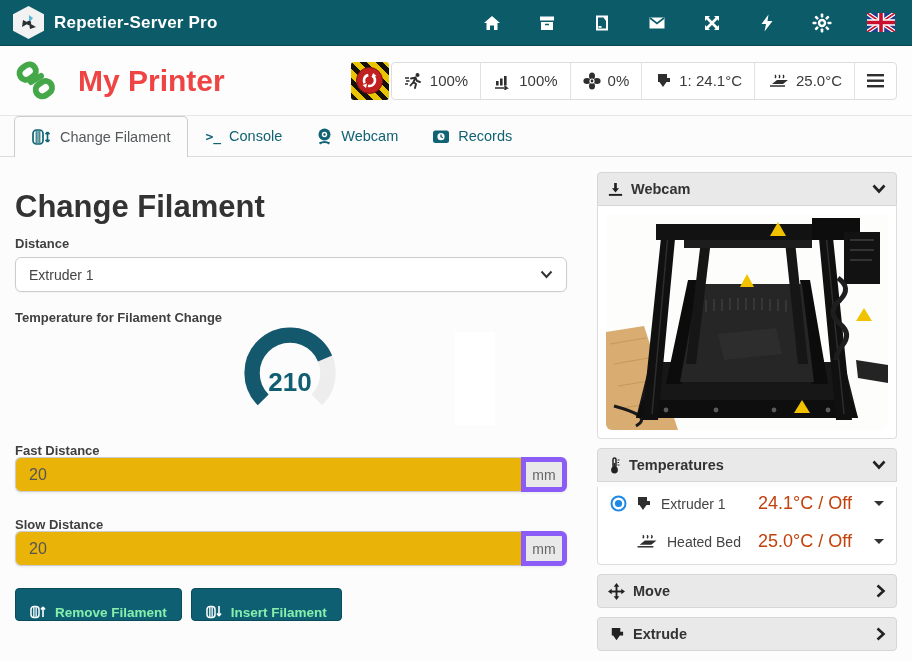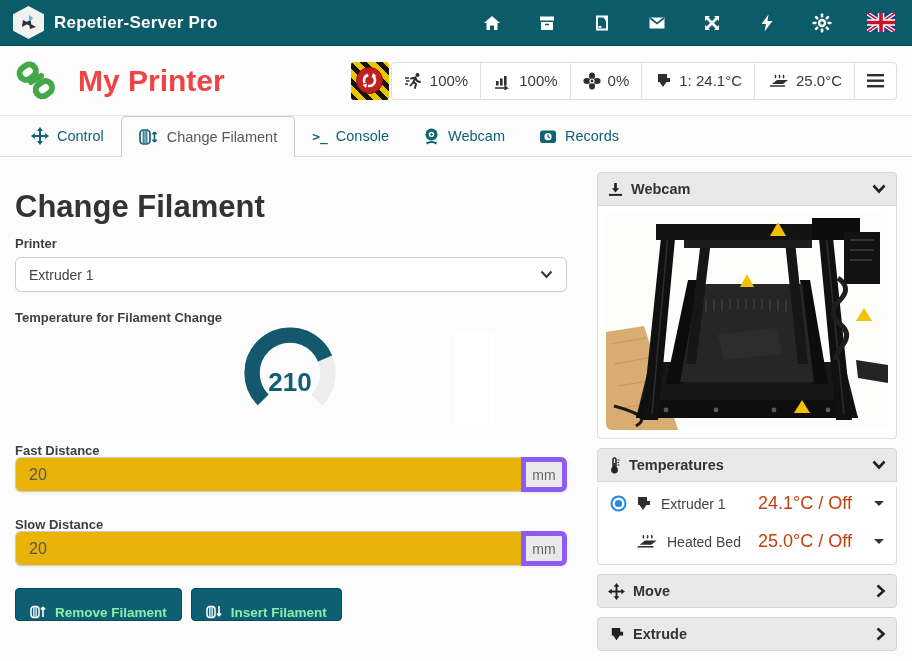--- a/index.html
+++ b/index.html
@@ -239,33 +239,20 @@
             <rect y="0" width="17" height="2.4" fill="#2e2e2e"></rect>
             <rect y="5.5" width="17" height="2.4" fill="#2e2e2e"></rect>
             <rect y="11" width="17" height="2.4" fill="#2e2e2e"></rect>
           </svg>
         </div>
       </div>
     </div>
   </div>
 
   <div class="tabbar">
-    <div class="tab">
-      <svg width="18" height="18" viewBox="0 0 18 18">
-        <g fill="currentColor">
-          <path d="M9 0 L12 4 H6 Z"></path>
-            <path d="M9 18 L6 14 H12 Z"></path>
-          <path d="M0 9 L4 6 V12 Z"></path>
-            <path d="M18 9 L14 12 V6 Z"></path>
-          <rect x="8" y="3" width="2" height="12"></rect>
-            <rect x="3" y="8" width="12" height="2"></rect>
-        </g>
-      </svg>
-      <span>Control</span>
-    </div>
     <div class="tab active">
       <svg width="20" height="18" viewBox="0 0 20 18">
         <rect x="1" y="2" width="10" height="14" rx="3.5" fill="none" stroke="currentColor" stroke-width="1.7"></rect>
         <path d="M4.2 3 V15 M6 2.5 V15.5 M7.8 3 V15" stroke="currentColor" stroke-width="1.1"></path>
         <path d="M15.5 4 V14 M15.5 4 L13.5 6.3 M15.5 4 L17.5 6.3 M15.5 14 L13.5 11.7 M15.5 14 L17.5 11.7" stroke="currentColor" stroke-width="1.6" fill="none"></path>
       </svg>
       <span>Change Filament</span>
     </div>
     <div class="tab">
       <span class="tico console-glyph">&gt;_</span>
@@ -286,21 +273,21 @@
         <circle cx="9" cy="8.7" r="3.6" fill="#fcfcfc"></circle>
         <path d="M9 6.5 V8.7 L10.8 9.8" stroke="currentColor" stroke-width="1.3" fill="none"></path>
       </svg>
       <span>Records</span>
     </div>
   </div>
 
   <div class="content">
     <div class="h1">Change Filament</div>
 
-    <div class="flabel" style="top:79px">Printer</div>
+    <div class="flabel" style="top:79px">Distance</div>
     <div class="select">
       <span>Extruder 1</span>
       <svg class="chev" width="13" height="9" viewBox="0 0 13 9">
         <path d="M1.5 1.5 L6.5 7 L11.5 1.5" stroke="currentColor" stroke-width="2" fill="none"></path>
       </svg>
     </div>
 
     <div class="flabel" style="top:153px">Temperature for Filament Change</div>
 
     <div class="gauge-wrap">

